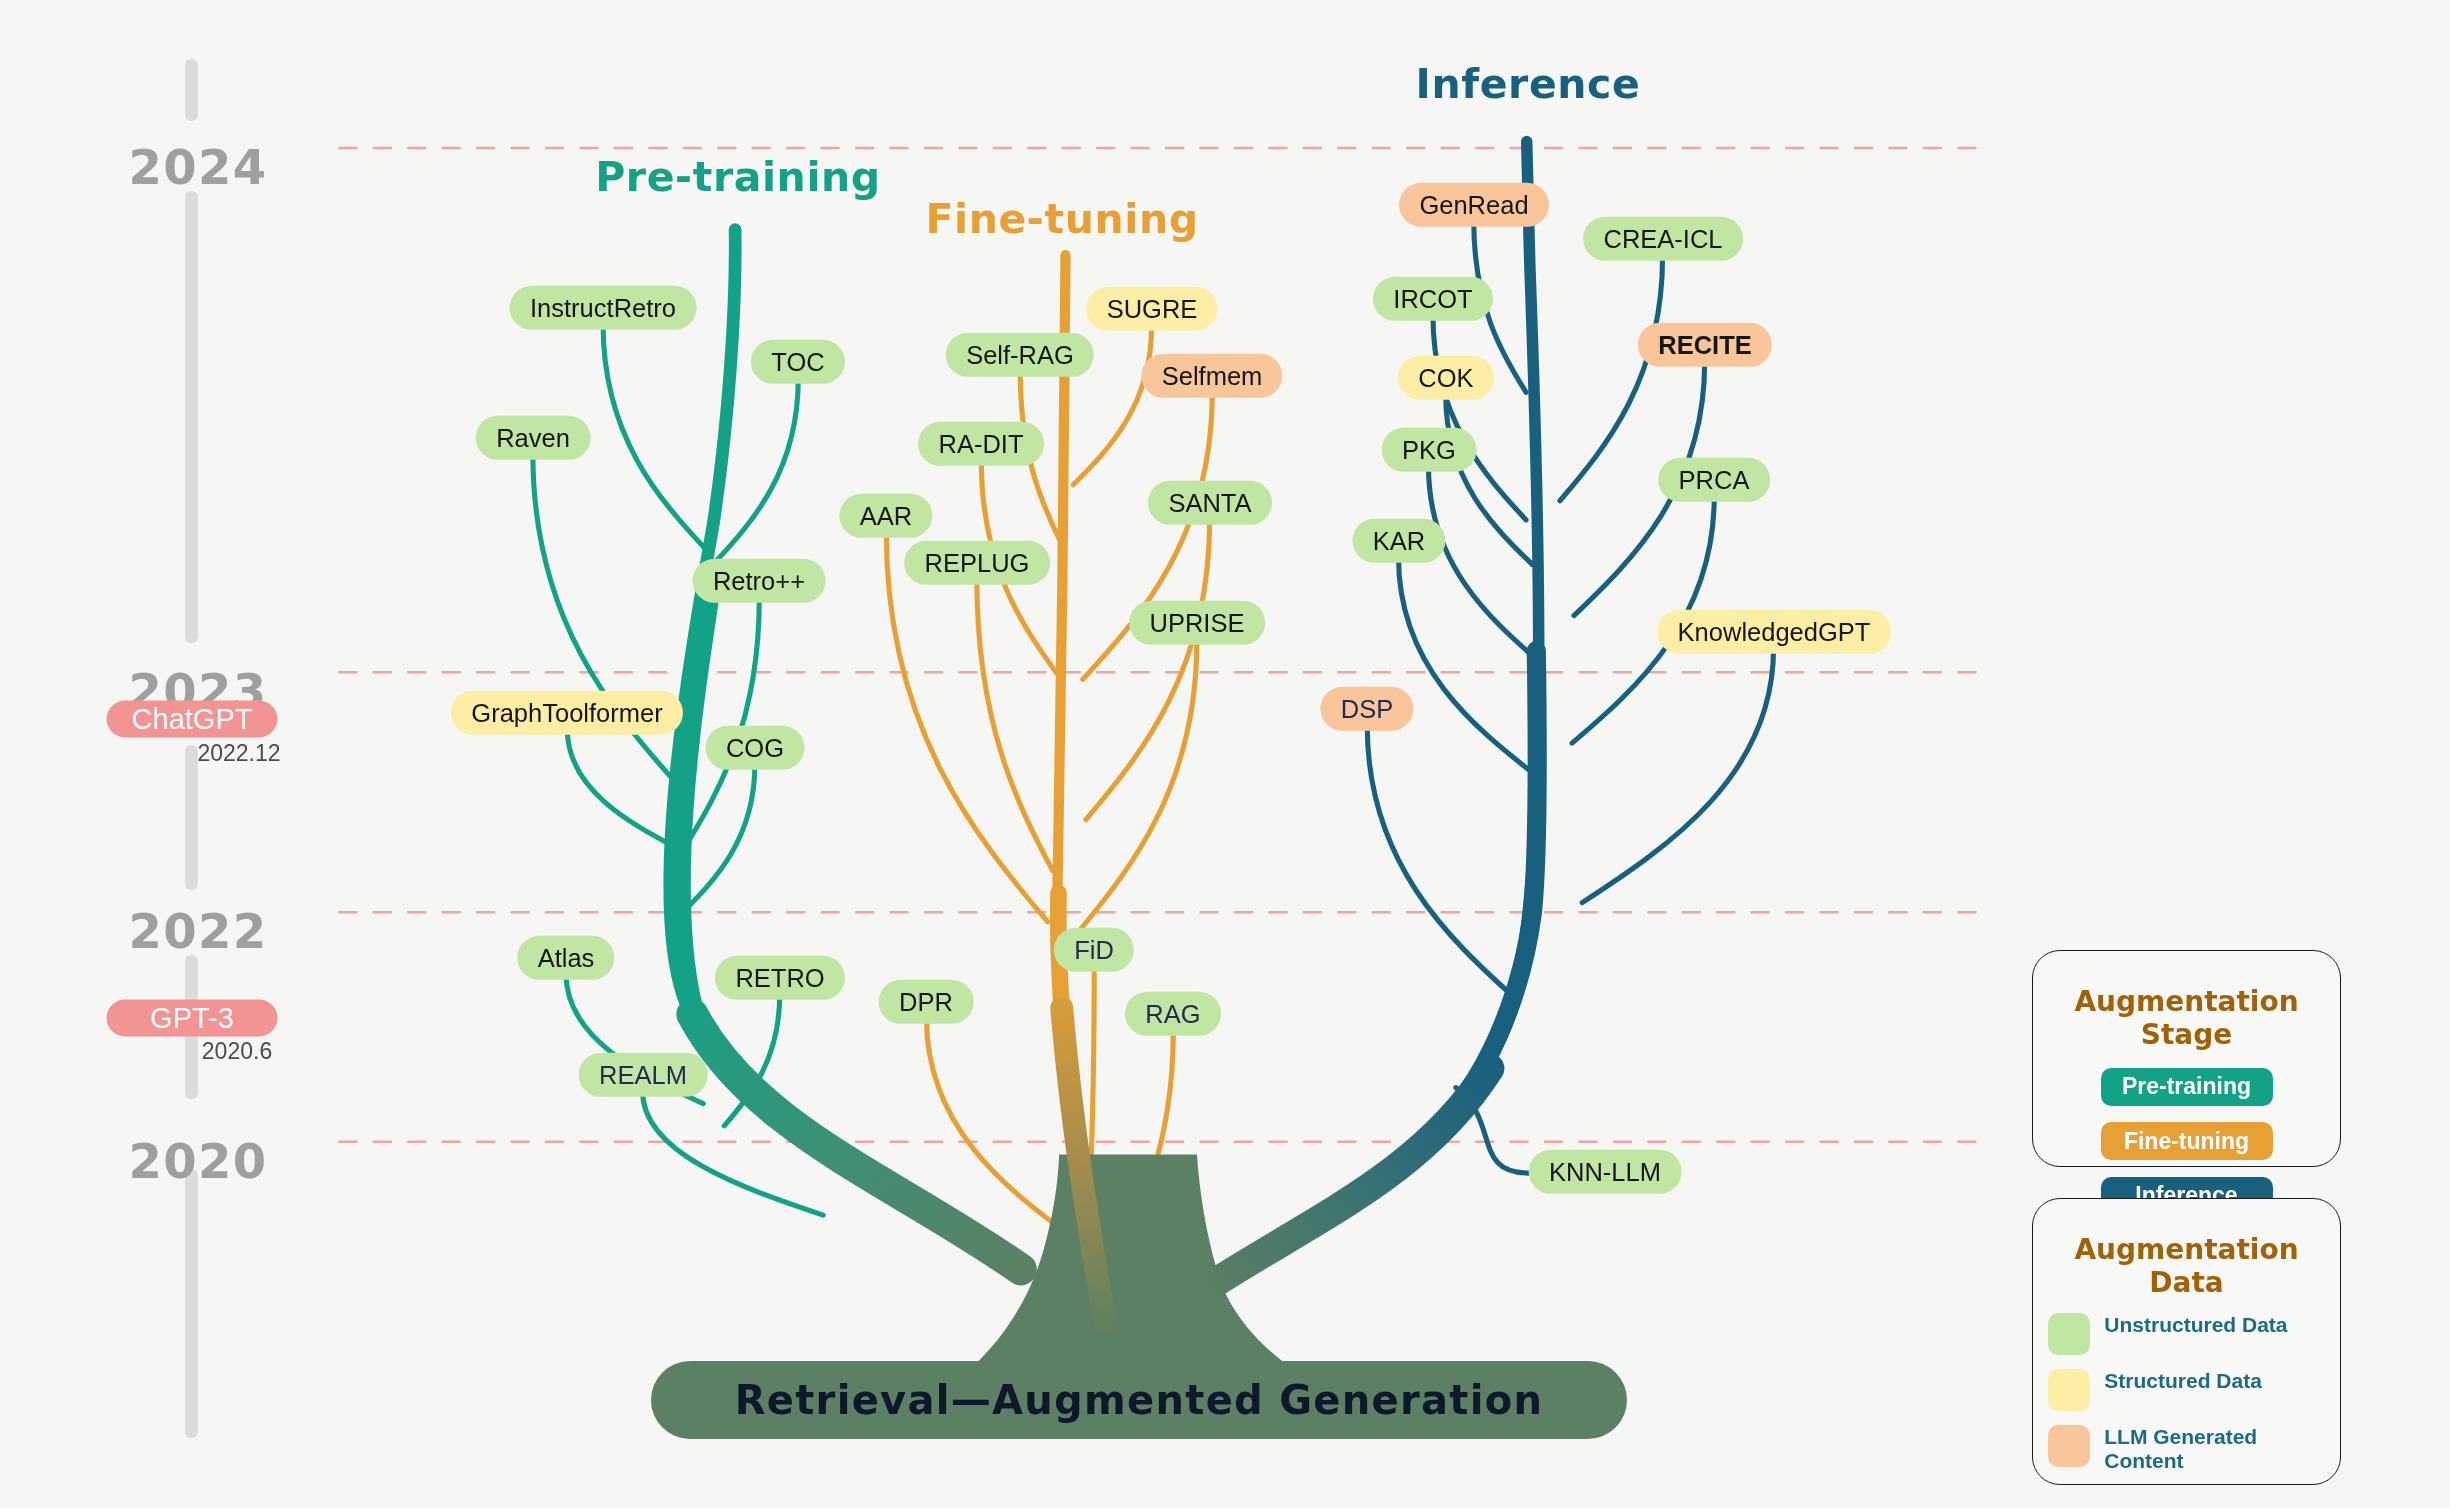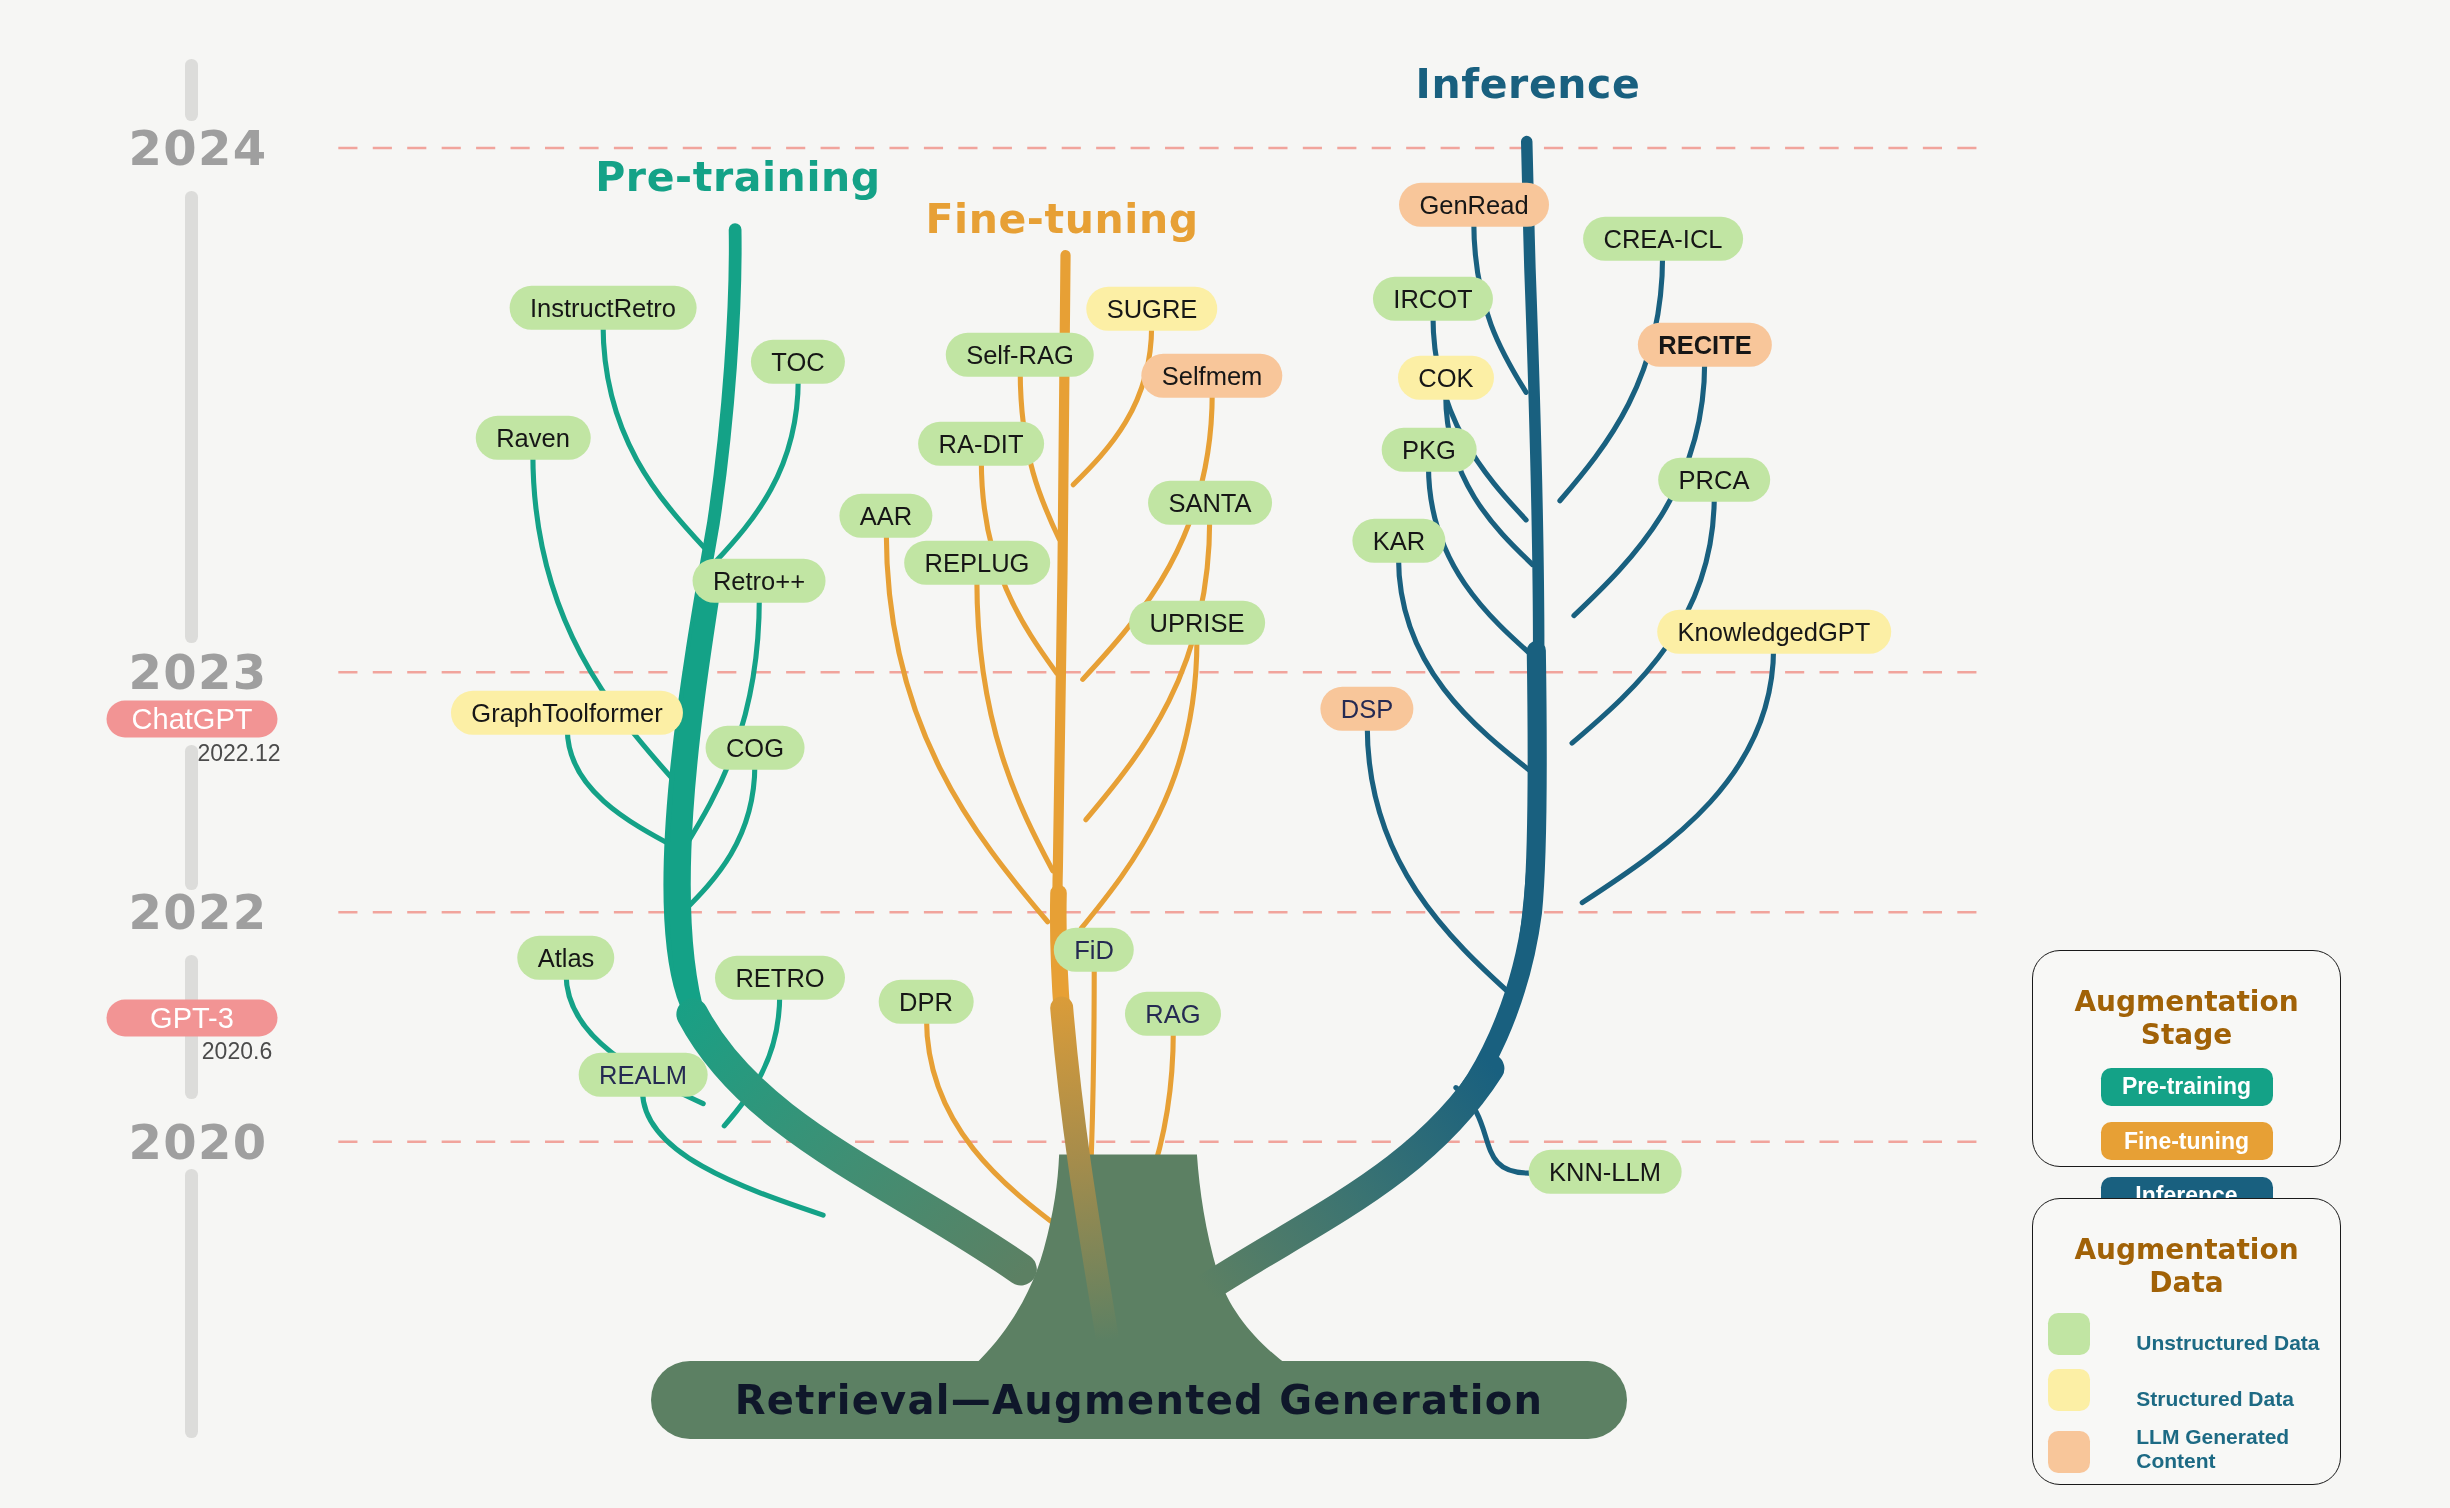--- a/index.html
+++ b/index.html
@@ -3,21 +3,21 @@
 <meta charset="utf-8">
 <style>
   html,body{margin:0;padding:0;}
   body{width:2450px;height:1508px;background:#f6f6f4;font-family:"Liberation Sans",sans-serif;}
   #canvas{position:relative;width:2450px;height:1508px;background:#f6f6f4;overflow:hidden;}
   #treesvg{position:absolute;left:0;top:0;z-index:1;}
 
   
   .tl-seg{position:absolute;left:185px;width:12.8px;background:#dcdcda;border-radius:6.4px;z-index:2;}
   .yr{position:absolute;transform:translate(-50%,-50%);font-family:"DejaVu Sans",sans-serif;
-      font-weight:700;font-size:48px;color:#9f9f9f;letter-spacing:1.3px;z-index:3;}
+      font-weight:700;font-size:48px;color:#9f9f9f;letter-spacing:1.3px;z-index:3;margin-top:19px;}
   .milestone{position:absolute;transform:translate(-50%,-50%);background:#f29494;color:#fff;
       font-size:29px;padding:2px 0;width:171px;text-align:center;border-radius:28px;z-index:3;}
   .mdate{position:absolute;transform:translate(-50%,-50%);font-size:23px;color:#4b4b4b;z-index:3;}
 
   
   .stage-h{position:absolute;transform:translate(-50%,-50%);font-family:"DejaVu Sans",sans-serif;
       font-weight:700;font-size:41px;letter-spacing:0.6px;z-index:3;}
 
   
   .pill{position:absolute;transform:translate(-50%,-50%);font-size:25.5px;color:#161616;
@@ -30,21 +30,21 @@
 
   
   .lgbox{position:absolute;left:2032px;width:309px;border:1.9px solid #1a1a1a;border-radius:28px;
       background:#f8f8f6;z-index:3;box-sizing:border-box;}
   #lg-stage{top:950px;height:217px;}
   #lg-data{top:1198px;height:287px;}
   .lg-title{text-align:center;font-family:"DejaVu Sans",sans-serif;font-weight:700;font-size:28px;
       color:#a16207;margin-top:34px;}
   .lg-pill{width:172px;height:38px;margin:16.6px auto 0;border-radius:10.2px;color:#fff;
       font-size:23px;font-weight:bold;display:flex;align-items:center;justify-content:center;}
-  .lg-row{display:flex;align-items:flex-end;margin:14px 0 0 15.3px;gap:32px;}
+  .lg-row{display:flex;align-items:flex-start;margin:14px 0 0 15.3px;}
   .lg-swatch{width:42px;height:42px;border-radius:10.2px;flex:0 0 auto;}
   .lg-lab{margin-left:14px;font-size:21px;color:#1d6a84;font-weight:bold;}
 </style>
 </head>
 <body>
 
 <div id="canvas">
 
   <svg id="treesvg" width="2450" height="1508" viewBox="0 0 3840 2364">
     <defs>

